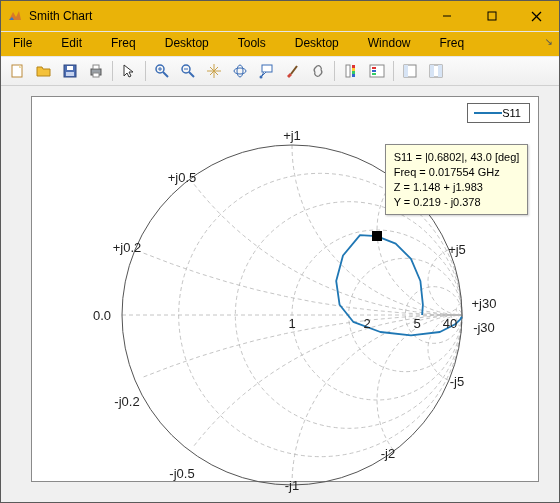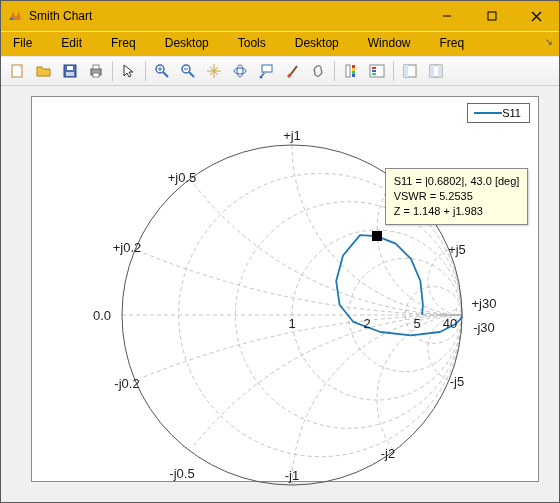--- a/index.html
+++ b/index.html
@@ -213,35 +213,36 @@
       <span class="lbl" style="left:260px;top:226px">1</span>
       <span class="lbl" style="left:335px;top:226px">2</span>
       <span class="lbl" style="left:385px;top:226px">5</span>
       <span class="lbl" style="left:418px;top:226px">40</span>
       <span class="lbl" style="left:95px;top:150px">+j0.2</span>
       <span class="lbl" style="left:150px;top:80px">+j0.5</span>
       <span class="lbl" style="left:260px;top:38px">+j1</span>
       <span class="lbl" style="left:370px;top:80px">+j2</span>
       <span class="lbl" style="left:425px;top:152px">+j5</span>
       <span class="lbl" style="left:452px;top:206px">+j30</span>
-      <span class="lbl" style="left:95px;top:286px">-j0.2</span>
+      <span class="lbl" style="left:95px;top:304px">-j0.2</span>
       <span class="lbl" style="left:150px;top:376px">-j0.5</span>
-      <span class="lbl" style="left:260px;top:378px">-j1</span>
+      <span class="lbl" style="left:260px;top:388px">-j1</span>
       <span class="lbl" style="left:356px;top:356px">-j2</span>
       <span class="lbl" style="left:425px;top:284px">-j5</span>
       <span class="lbl" style="left:452px;top:230px">-j30</span>
 
       <div class="legend">
         <span class="swatch"></span>
         <span>S11</span>
       </div>
 
       <div id="marker" class="marker" style="left: 344.66px; top: 139.12px;"></div>
 
-      <div id="datatip" class="datatip" style="left: 352.66px; top: 47.12px; margin-top: 24px;">
+      <div id="datatip" class="datatip" style="left: 352.66px; top: 47.12px;">
         <div>S11 = |0.6802|, 43.0 [deg]</div>
-        <div>VSWR = 5.2535</div>
+        <div>Freq = 0.017554 GHz</div>
         <div>Z = 1.148 + j1.983</div>
+        <div>Y = 0.219 - j0.378</div>
       </div>
 
     </div>
   </div>
 </div>
 
 </body></html>

